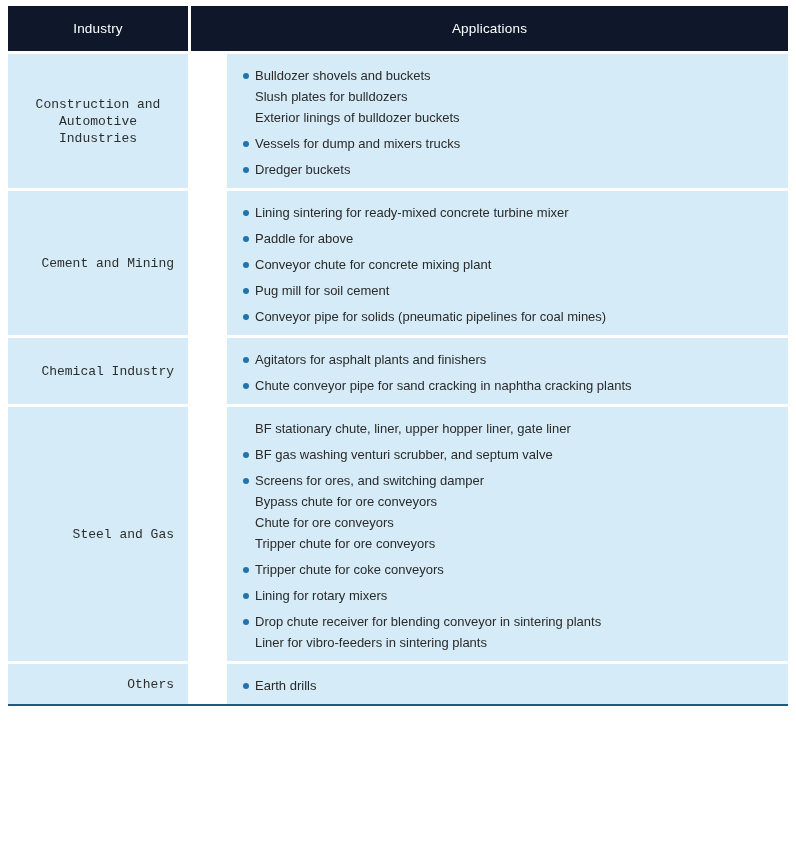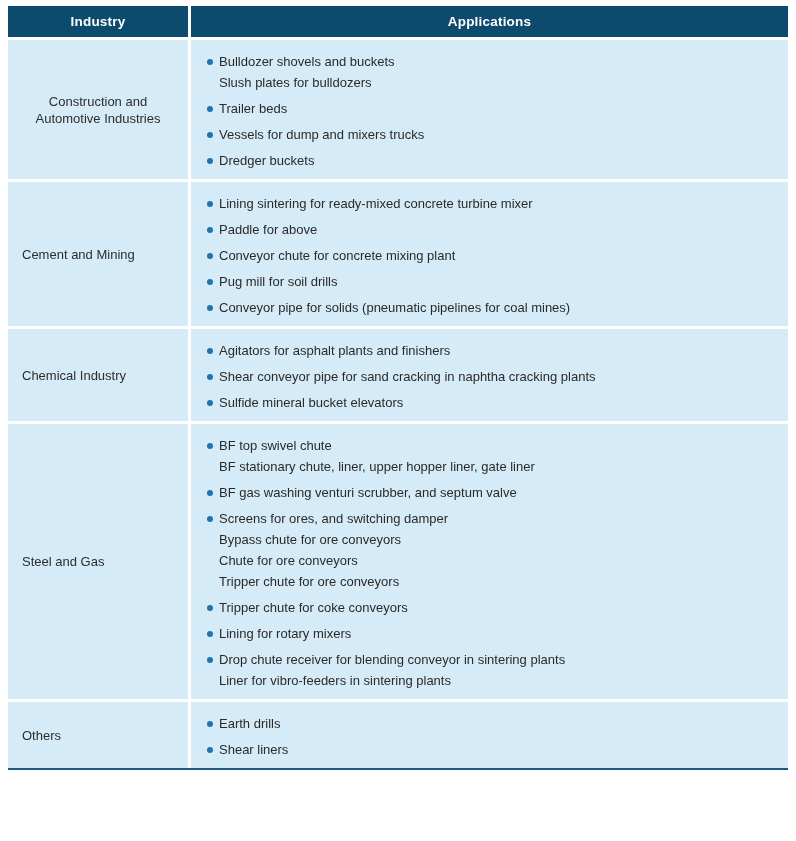--- a/index.html
+++ b/index.html
@@ -20,46 +20,48 @@
     left: 8px;
     top: 6px;
     width: 780px;
   }
   .grid {
     display: grid;
     grid-template-columns: 180px 1fr;
     gap: 3px 3px;
   }
   .header-cell {
-    background: #0c4a6e;
+    background: #0f172a;
     color: #ffffff;
-    height: 31px;
+    height: 45px;
     display: flex;
     align-items: center;
     justify-content: center;
     font-size: 13.5px;
-    font-weight: bold;
+    font-weight: normal;
     letter-spacing: 0.2px;
   }
   .industry-cell {
     background: #d5ecf8;
     display: flex;
     align-items: center;
-    justify-content: flex-start;
+    justify-content: flex-end;
     text-align: center;
     color: #2d2d2d;
     font-size: 13px;
     line-height: 17px;
     padding: 8px 14px;
+    font-family: Liberation Mono, monospace;
   }
   .applications-cell {
     background: #d5ecf8;
     padding: 11px 16px 8px 16px;
     color: #2b2a29;
     font-size: 13px;
+    margin-left: 36px;
   }
   .app-line {
     position: relative;
     padding-left: 12px;
     line-height: 21px;
   }
   .app-line.bulleted:not(:first-child) {
     margin-top: 5px;
   }
   .bullet-dot {
@@ -85,61 +87,58 @@
     <div class="grid">
       <div class="header-cell">Industry</div>
       <div class="header-cell">Applications</div>
 
     <div class="industry-cell">
           <span>Construction and Automotive Industries</span>
         </div>
         <div class="applications-cell">
           <div class="app-line bulleted"><span class="bullet-dot"></span><span>Bulldozer shovels and buckets</span></div>
           <div class="app-line"><span>Slush plates for bulldozers</span></div>
-          <div class="app-line bulleted"><span class="bullet-dot"></span><span>Trailer beds</span></div>
+          <div class="app-line"><span>Exterior linings of bulldozer buckets</span></div>
           <div class="app-line bulleted"><span class="bullet-dot"></span><span>Vessels for dump and mixers trucks</span></div>
           <div class="app-line bulleted"><span class="bullet-dot"></span><span>Dredger buckets</span></div>
         </div>
         <div class="industry-cell">
           <span>Cement and Mining</span>
         </div>
         <div class="applications-cell">
           <div class="app-line bulleted"><span class="bullet-dot"></span><span>Lining sintering for ready-mixed concrete turbine mixer</span></div>
           <div class="app-line bulleted"><span class="bullet-dot"></span><span>Paddle for above</span></div>
           <div class="app-line bulleted"><span class="bullet-dot"></span><span>Conveyor chute for concrete mixing plant</span></div>
-          <div class="app-line bulleted"><span class="bullet-dot"></span><span>Pug mill for soil drills</span></div>
+          <div class="app-line bulleted"><span class="bullet-dot"></span><span>Pug mill for soil cement</span></div>
           <div class="app-line bulleted"><span class="bullet-dot"></span><span>Conveyor pipe for solids (pneumatic pipelines for coal mines)</span></div>
         </div>
         <div class="industry-cell">
           <span>Chemical Industry</span>
         </div>
         <div class="applications-cell">
           <div class="app-line bulleted"><span class="bullet-dot"></span><span>Agitators for asphalt plants and finishers</span></div>
-          <div class="app-line bulleted"><span class="bullet-dot"></span><span>Shear conveyor pipe for sand cracking in naphtha cracking plants</span></div>
-          <div class="app-line bulleted"><span class="bullet-dot"></span><span>Sulfide mineral bucket elevators</span></div>
+          <div class="app-line bulleted"><span class="bullet-dot"></span><span>Chute conveyor pipe for sand cracking in naphtha cracking plants</span></div>
         </div>
         <div class="industry-cell">
           <span>Steel and Gas</span>
         </div>
         <div class="applications-cell">
-          <div class="app-line bulleted"><span class="bullet-dot"></span><span>BF top swivel chute</span></div>
           <div class="app-line"><span>BF stationary chute, liner, upper hopper liner, gate liner</span></div>
           <div class="app-line bulleted"><span class="bullet-dot"></span><span>BF gas washing venturi scrubber, and septum valve</span></div>
           <div class="app-line bulleted"><span class="bullet-dot"></span><span>Screens for ores, and switching damper</span></div>
           <div class="app-line"><span>Bypass chute for ore conveyors</span></div>
           <div class="app-line"><span>Chute for ore conveyors</span></div>
           <div class="app-line"><span>Tripper chute for ore conveyors</span></div>
           <div class="app-line bulleted"><span class="bullet-dot"></span><span>Tripper chute for coke conveyors</span></div>
           <div class="app-line bulleted"><span class="bullet-dot"></span><span>Lining for rotary mixers</span></div>
           <div class="app-line bulleted"><span class="bullet-dot"></span><span>Drop chute receiver for blending conveyor in sintering plants</span></div>
           <div class="app-line"><span>Liner for vibro-feeders in sintering plants</span></div>
         </div>
         <div class="industry-cell">
           <span>Others</span>
         </div>
         <div class="applications-cell">
           <div class="app-line bulleted"><span class="bullet-dot"></span><span>Earth drills</span></div>
-          <div class="app-line bulleted"><span class="bullet-dot"></span><span>Shear liners</span></div>
         </div>
       </div>
     <div class="bottom-rule"></div>
   </div>
 </div>
 
 </body></html>

